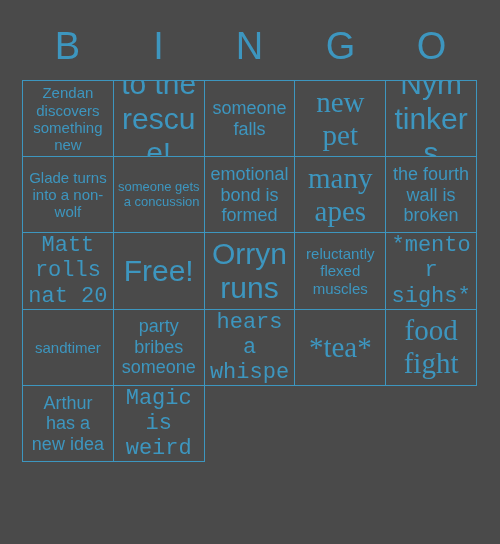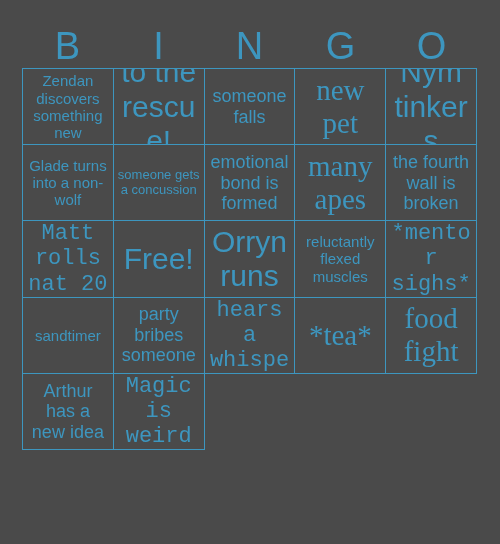--- a/index.html
+++ b/index.html
@@ -34,21 +34,21 @@
     justify-content: center;
     color: #3d96bf;
     font-size: 38px;
     font-weight: 400;
     line-height: 1;
     letter-spacing: 0px;
   }
   #grid {
     position: absolute;
     left: 22px;
-    top: 68px;
+    top: 80px;
     width: 455px;
     height: 382px;
     display: grid;
     grid-template-columns: repeat(5, 1fr);
     grid-template-rows: repeat(5, 1fr);
     border-left: 1px solid #3d96bf;
     border-top: 1px solid #3d96bf;
     box-sizing: border-box;
   }
   .cell {
@@ -68,21 +68,21 @@
     display: block;
     width: 100%;
     word-wrap: break-word;
   }
   
   .s-xxl .cell-text { font-size: 29px; font-family: Liberation Serif, serif; }
   .s-xl  .cell-text { font-size: 30px; }
   .s-lg  .cell-text { font-size: 22px; font-family: Liberation Mono, monospace; }
   .s-md  .cell-text { font-size: 18px; }
   .s-sm  .cell-text { font-size: 15px; }
-  .s-xs  .cell-text { font-size: 13px; }
+  .s-xs  .cell-text { font-size: 13px; text-align: right; }
   .s-xxs .cell-text { font-size: 11.5px; }
 </style>
 </head>
 <body>
 
 <div id="bingo-card">
 
   <div id="header-row">
     <div class="header-letter">B</div>
     <div class="header-letter">I</div>

